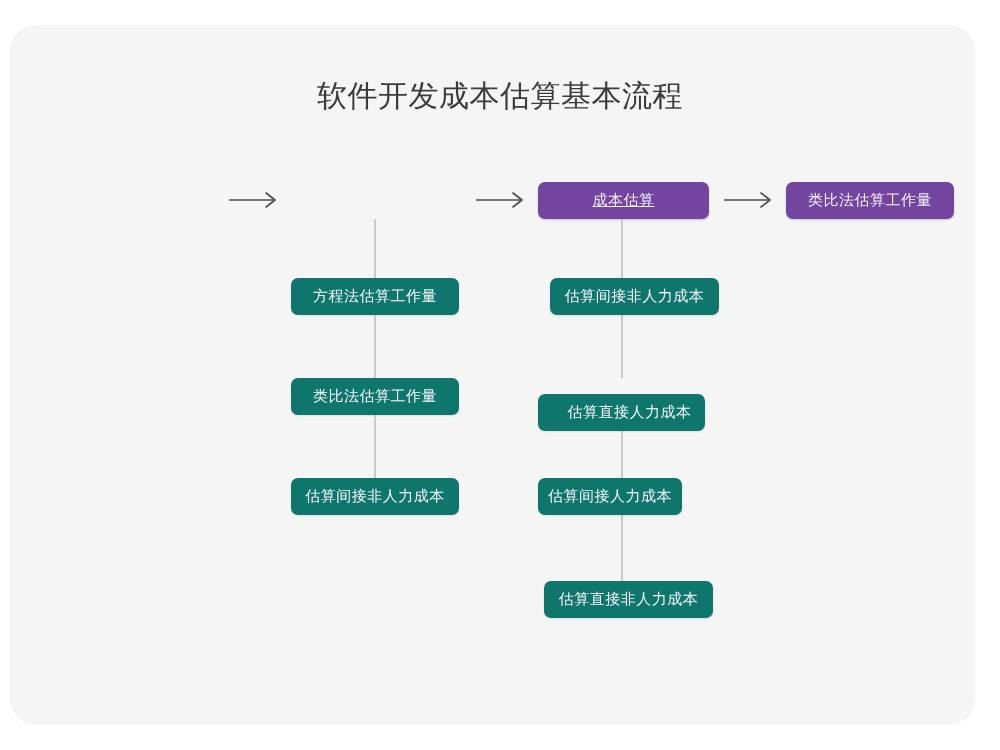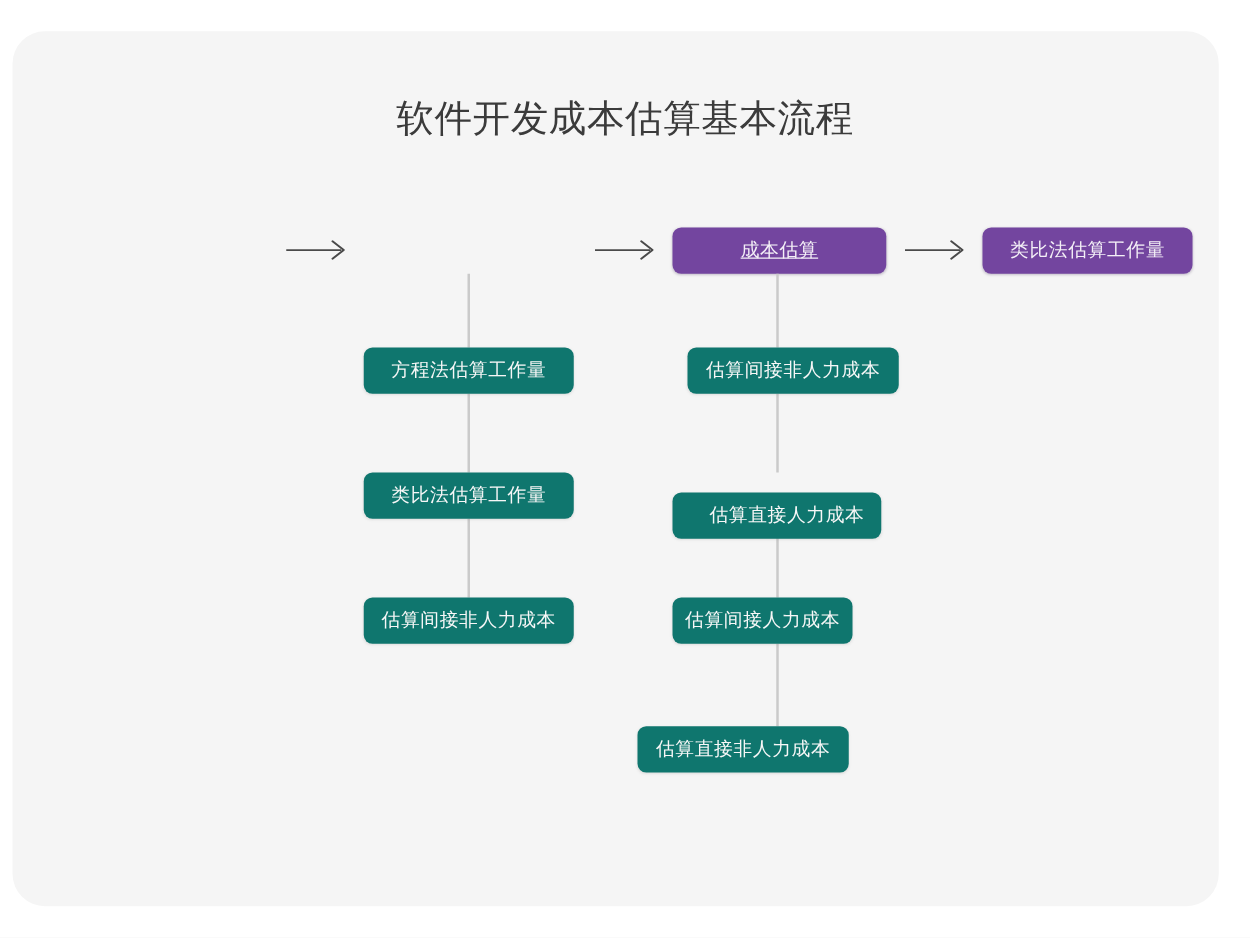--- a/index.html
+++ b/index.html
@@ -147,16 +147,16 @@
     <div class="vline" style="left:621px; top:315px; height:63px;"></div>
     <div class="vline" style="left:621px; top:415px; height:63px;"></div>
     <div class="vline" style="left:621px; top:515px; height:66px;"></div>
 
     <div class="node secondary" style="left:550px; top:278px; width:169px;">估算间接非人力成本</div>
 
     <div class="node secondary" style="left:538px; top:394px; width:167px;padding-left:16px;">估算直接人力成本</div>
 
     <div class="node secondary" style="left:538px; top:478px; width:144px;">估算间接人力成本</div>
 
-    <div class="node secondary" style="left:510px; top:581px; width:169px;">估算直接非人力成本</div>
+    <div class="node secondary" style="left:544px; top:581px; width:169px;">估算直接非人力成本</div>
 
   </div>
 </div>
 
 </body></html>

